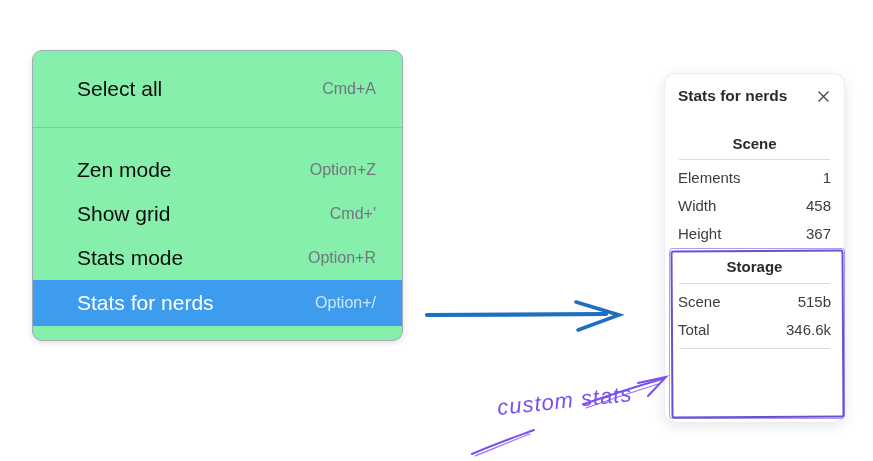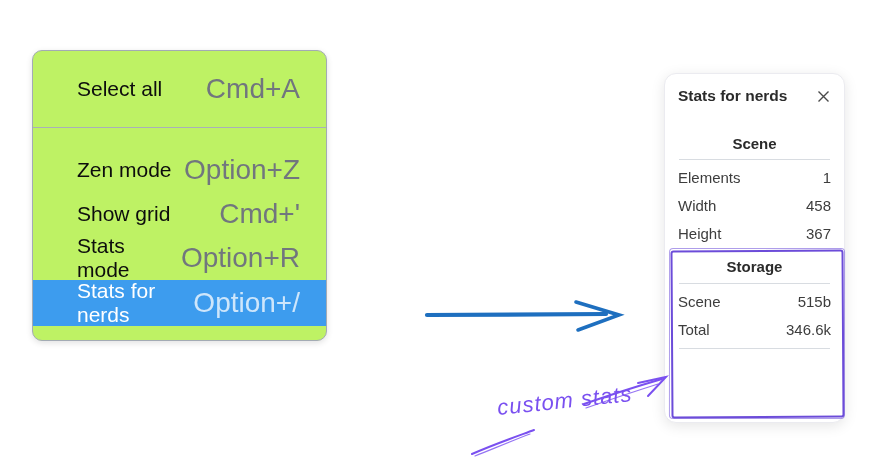--- a/index.html
+++ b/index.html
@@ -3,35 +3,35 @@
 <meta charset="utf-8">
 <style>
   html,body{margin:0;padding:0;}
   body{
     width:873px;height:461px;position:relative;background:#ffffff;
     font-family:"Liberation Sans", sans-serif;overflow:hidden;
   }
 
   
   .menu{
-    position:absolute;left:32px;top:50px;width:295px;
-    background:#bef264;border:1px solid #a3abb4;border-radius:10px;
+    position:absolute;left:32px;top:50px;width:371px;
+    background:#86efac;border:1px solid #a3abb4;border-radius:10px;
     overflow:hidden;box-shadow:0 2px 6px rgba(0,0,0,.12);
     box-sizing:border-box;
   }
   .menu-group-top{padding:14px 0;}
   .menu-sep{border-top:1px solid #a9b0b9;}
   .menu-group-bottom{padding:20px 0 14px;}
   .menu-item{
     display:flex;justify-content:space-between;align-items:center;
     height:44px;padding:0 26px 0 44px;font-size:21px;color:#0d0d0d;
     cursor:default;
   }
   .menu-item.first{height:48px;}
-  .menu-item .shortcut{color:#71767e;font-size:28px;}
+  .menu-item .shortcut{color:#71767e;font-size:16px;}
   .menu-item.highlight{background:#3d9cee;color:#ffffff;height:46px;}
   .menu-item.highlight .shortcut{color:rgba(255,255,255,.75);}
 
   
   .panel{
     position:absolute;left:664px;top:73px;width:181px;height:350px;
     background:#ffffff;border:1px solid #ebebf0;border-radius:12px;
     box-shadow:0 3px 14px rgba(0,0,0,.10);
     padding:12px 13px;box-sizing:border-box;
     font-size:15px;color:#3d3d3d;

